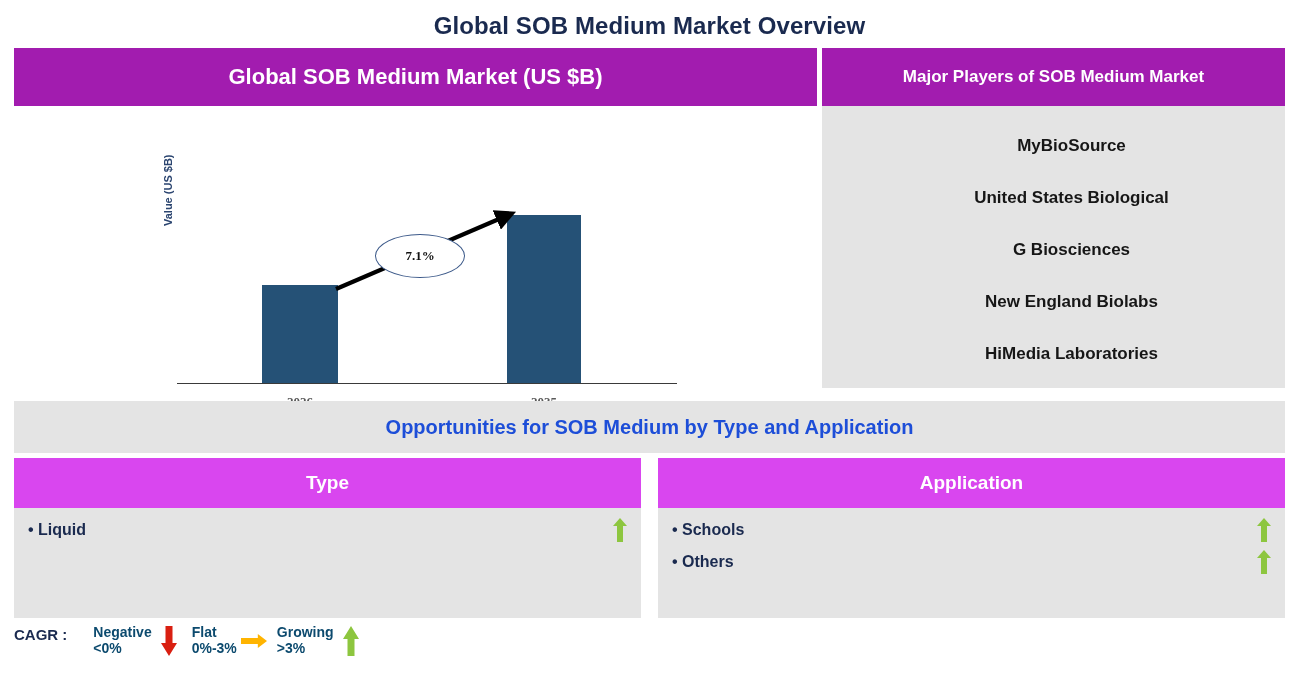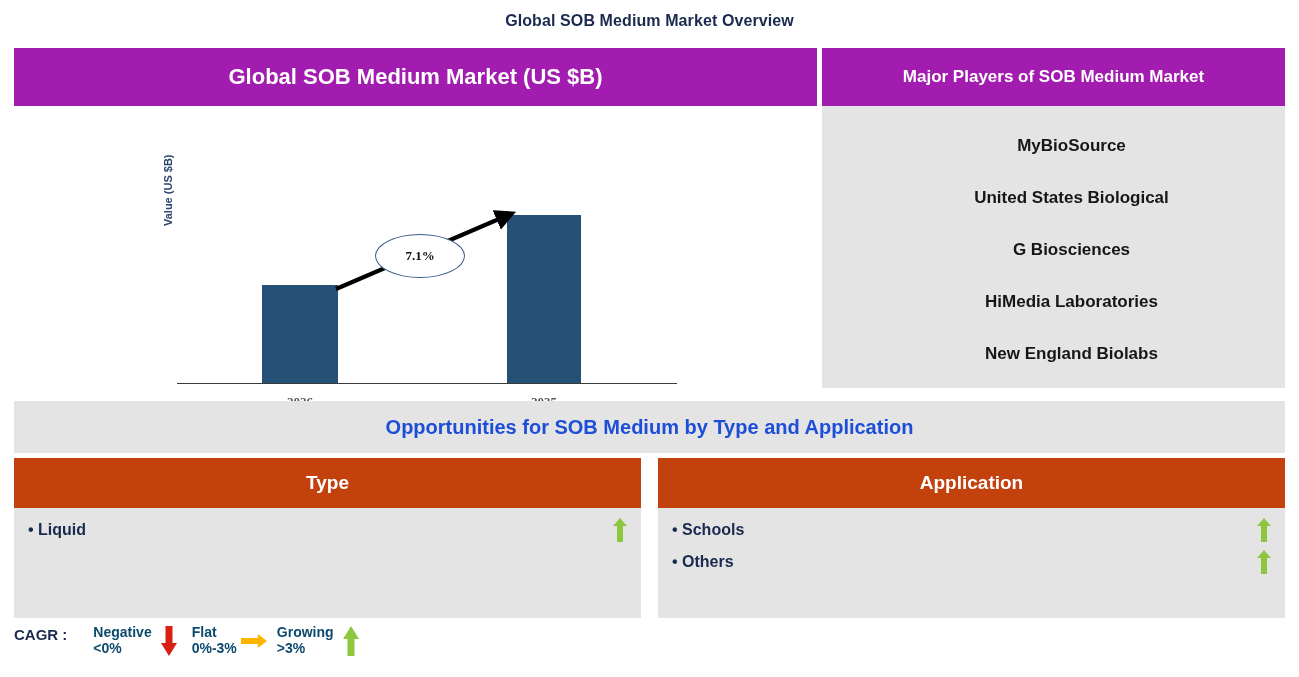--- a/index.html
+++ b/index.html
@@ -21,21 +21,21 @@
     width: 1299px;
     height: 677px;
   }
 
   
   .main-title {
     position: absolute;
     left: 0; top: 12px;
     width: 1299px;
     text-align: center;
-    font-size: 16px;
+    font-size: 24px;
     font-weight: bold;
     color: #1a2a4f;
     letter-spacing: 0.1px;
   }
 
   
   .top-row {
     position: absolute;
     left: 14px; top: 48px;
     width: 1271px;
@@ -205,21 +205,21 @@
   .col {
     position: absolute;
     top: 0;
     width: 627px;
     height: 160px;
   }
   .col-type { left: 0; }
   .col-app  { left: 644px; }
   .col-header {
     height: 50px;
-    background: #c2410c;
+    background: #d946ef;
     color: #ffffff;
     font-size: 19px;
     font-weight: bold;
     display: flex;
     align-items: center;
     justify-content: center;
   }
   .col-body {
     position: relative;
     height: 110px;
@@ -324,22 +324,22 @@
         <div class="source-note">Source : Lucintel</div>
       </div>
     </div>
 
     <div class="panel-right">
       <div class="panel-header">Major Players of SOB Medium Market</div>
       <div class="players">
         <div class="player-item">MyBioSource</div>
         <div class="player-item">United States Biological</div>
         <div class="player-item">G Biosciences</div>
+        <div class="player-item">New England Biolabs</div>
         <div class="player-item">HiMedia Laboratories</div>
-        <div class="player-item">New England Biolabs</div>
       </div>
     </div>
   </div>
 
   <div class="opp-band">Opportunities for SOB Medium by Type and Application</div>
 
   <div class="cols">
 
     <div class="col col-type">
       <div class="col-header">Type</div>

